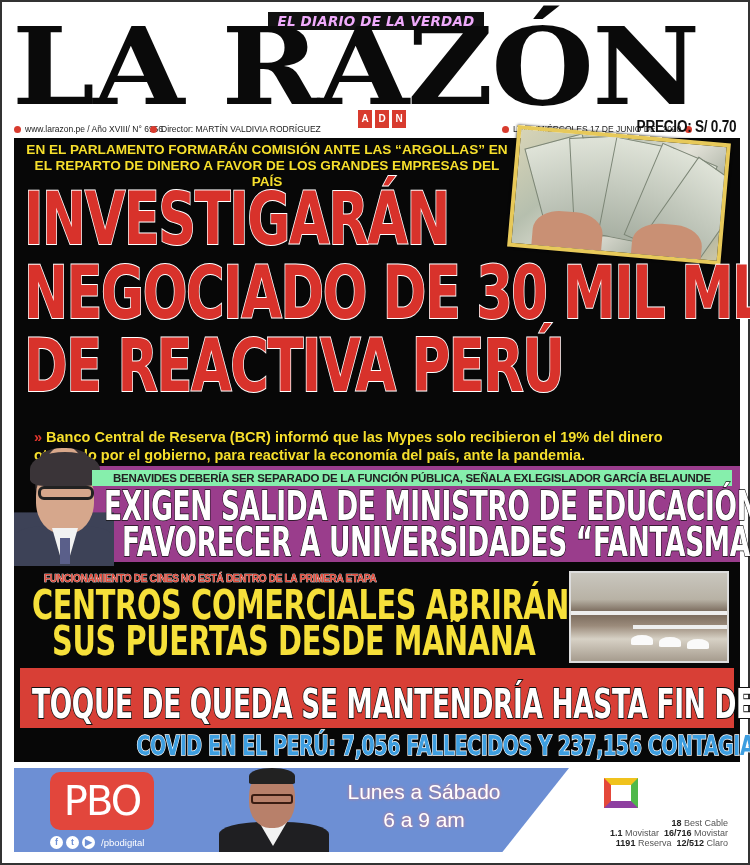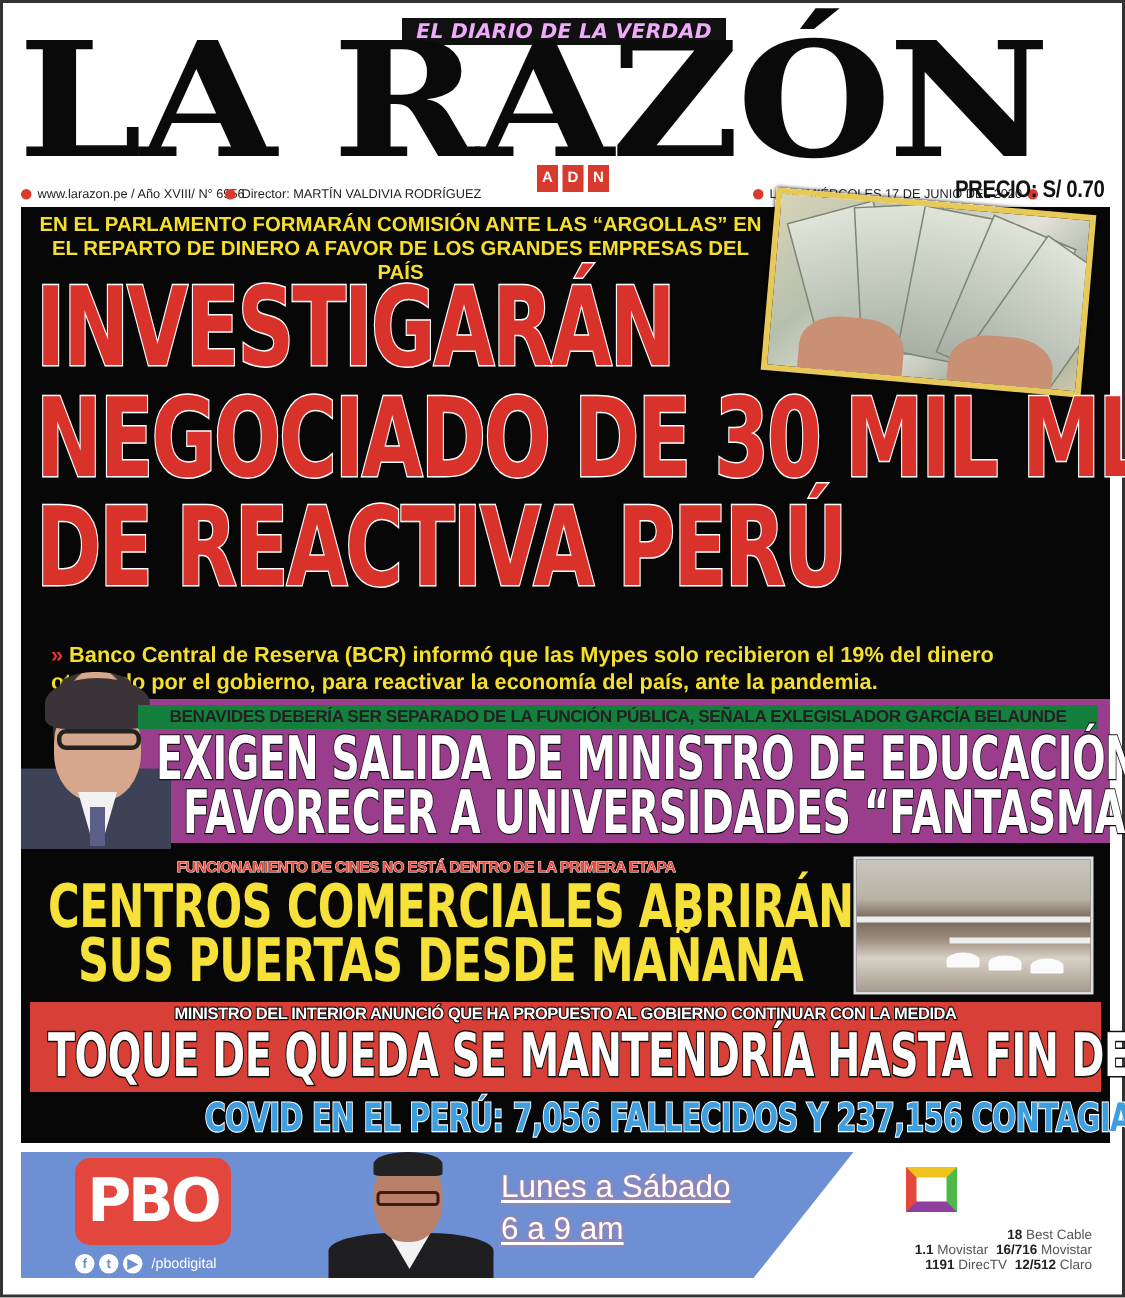--- a/index.html
+++ b/index.html
@@ -45,28 +45,28 @@
   .purple-bg { position: absolute; left: 70px; top: 0; width: 656px; height: 96px; background: #9a3d8c; }
   .person1 { position: absolute; left: 0; top: -18px; width: 100px; height: 116px; border-radius: 48% 48% 0 0;
              background: radial-gradient(ellipse at 50% 30%, #d9a88b 0 32%, #3c3436 33% 40%, transparent 41%),
                          linear-gradient(180deg, transparent 55%, #3d4257 56%); }
   .person1 .face { position: absolute; left: 22px; top: 16px; width: 58px; height: 70px; border-radius: 45%; background: #d6a78c; }
   .person1 .hair { position: absolute; left: 16px; top: 4px; width: 70px; height: 34px; border-radius: 50% 50% 20% 20%; background: #3a3438; }
   .person1 .glasses { position: absolute; left: 24px; top: 38px; width: 56px; height: 14px; border: 3px solid #222; border-radius: 6px; }
   .person1 .suit { position: absolute; left: 0; top: 78px; width: 100px; height: 40px; background: #3d4257; border-radius: 30% 30% 0 0; }
   .person1 .shirt { position: absolute; left: 38px; top: 80px; width: 26px; height: 36px; background: #f2f2f2; clip-path: polygon(0 0,100% 0,60% 100%,40% 100%); }
   .person1 .tie { position: absolute; left: 46px; top: 90px; width: 10px; height: 26px; background: #5a5f8a; }
-  .kicker2 { position: absolute; left: 78px; top: 4px; width: 640px; height: 16px; background: #15803d; color: #222; font-weight: bold; font-size: 11.5px; line-height: 16px; text-align: center; white-space: nowrap; letter-spacing: -0.3px; }
+  .kicker2 { position: absolute; left: 78px; top: 4px; width: 640px; height: 16px; background: #86efac; color: #222; font-weight: bold; font-size: 11.5px; line-height: 16px; text-align: center; white-space: nowrap; letter-spacing: -0.3px; }
   .white-head { position: absolute; left: 90px; color: #fff; font-family: "DejaVu Sans", sans-serif; font-weight: 900; font-size: 40px; line-height: 36px; white-space: nowrap;
                 -webkit-text-stroke: 1.5px #111; paint-order: stroke fill; transform: scaleX(0.66); transform-origin: left top; letter-spacing: -0.5px; }
   .wh1 { top: 22px; }
   .wh2 { top: 58px; left: 108px; }
 
   
-  .kicker3 { position: absolute; left: 30px; top: 434px; width: 480px; color: #e64a3a; font-weight: bold; font-size: 10px; line-height: 14px; text-align: center; letter-spacing: -0.3px;
+  .kicker3 { position: absolute; left: 30px; top: 434px; width: 480px; color: #e64a3a; font-weight: bold; font-size: 10px; line-height: 14px; letter-spacing: -0.3px;
              -webkit-text-stroke: 0.6px #fff; paint-order: stroke fill; }
   .yellow-head { position: absolute; left: 18px; color: #f6e03a; font-family: "DejaVu Sans", sans-serif; font-weight: 900; font-size: 40px; line-height: 36px; white-space: nowrap;
                  transform: scaleX(0.72); transform-origin: left top; letter-spacing: -0.5px; }
   .yh1 { top: 449px; }
   .yh2 { top: 485px; left: 38px; }
   .mall-photo { position: absolute; left: 555px; top: 433px; width: 160px; height: 92px; border: 2px solid #ddd;
                 background: linear-gradient(180deg, #c9c6be 0%, #b8b2a5 30%, #766658 45%, #9b8b7b 60%, #d7d1c5 75%, #a69c8e 100%); overflow: hidden; }
   .mall-photo .level { position: absolute; left: 0; width: 100%; height: 4px; background: #eee; }
   .mall-photo .umb { position: absolute; width: 22px; height: 10px; border-radius: 50% 50% 10% 10%; background: #fafafa; }
 
@@ -77,31 +77,31 @@
   .red-head { position: absolute; left: 12px; top: 16px; color: #fff; font-family: "DejaVu Sans", sans-serif; font-weight: 900; font-size: 40px; line-height: 40px; white-space: nowrap;
               -webkit-text-stroke: 2px #111; paint-order: stroke fill; transform: scaleX(0.66); transform-origin: left top; letter-spacing: -0.5px; }
 
   .covid { position: absolute; left: 0; top: 594px; width: 726px; text-align: center; color: #3d9ee0; font-family: "DejaVu Sans", sans-serif; font-weight: 900; font-size: 26px; line-height: 28px; white-space: nowrap;
            -webkit-text-stroke: 1.5px #fff; paint-order: stroke fill; letter-spacing: -0.5px; }
   .covid span { display: inline-block; transform: scaleX(0.73); }
 
   
   .ad { position: absolute; left: 12px; top: 766px; width: 726px; height: 86px; background: #fff; }
   .ad-blue { position: absolute; left: 0; top: 0; width: 555px; height: 84px; background: #6d8fd4; clip-path: polygon(0 0, 100% 0, 88% 100%, 0 100%); }
-  .pbo-logo { position: absolute; left: 36px; top: 4px; width: 104px; height: 58px; background: #e2463c; border-radius: 10px; color: #fff; font-weight: 700; font-size: 40px; line-height: 58px; text-align: center; letter-spacing: -2px; font-family: "DejaVu Sans", sans-serif; }
+  .pbo-logo { position: absolute; left: 36px; top: 4px; width: 104px; height: 58px; background: #e2463c; border-radius: 10px; color: #fff; font-weight: 400; font-size: 40px; line-height: 58px; text-align: center; letter-spacing: -2px; font-family: "DejaVu Sans", sans-serif; }
   .social { position: absolute; left: 36px; top: 68px; display: flex; gap: 3px; align-items: center; }
   .social .ic { width: 13px; height: 13px; border-radius: 50%; background: #fff; color: #6d8fd4; font-size: 9px; font-weight: bold; text-align: center; line-height: 13px; }
   .social .handle { color: #fff; font-size: 9.5px; margin-left: 3px; }
   .host { position: absolute; left: 205px; top: 2px; width: 110px; height: 82px; }
   .host .head { position: absolute; left: 30px; top: 0; width: 46px; height: 58px; border-radius: 45%; background: #b8806a; }
   .host .hair2 { position: absolute; left: 30px; top: -2px; width: 46px; height: 16px; border-radius: 50% 50% 10% 10%; background: #222; }
   .host .gl { position: absolute; left: 32px; top: 24px; width: 42px; height: 10px; border: 2px solid #3a1c12; border-radius: 3px; }
   .host .jacket { position: absolute; left: 0; top: 52px; width: 110px; height: 30px; background: #1f1f22; border-radius: 40% 40% 0 0; }
   .host .collar { position: absolute; left: 40px; top: 52px; width: 28px; height: 24px; background: #f2f2f2; clip-path: polygon(0 0,100% 0,50% 100%); }
-  .schedule { position: absolute; left: 320px; top: 10px; width: 180px; color: #fff; font-size: 21px; line-height: 28px; text-shadow: 0 0 3px #d77; text-decoration: underline; }
+  .schedule { position: absolute; left: 320px; top: 10px; width: 180px; text-align: center; color: #fff; font-size: 21px; line-height: 28px; text-shadow: 0 0 3px #d77; }
   .willax-logo { position: absolute; left: 590px; top: 10px; display: flex; align-items: center; gap: 8px; }
   .willax-sq { width: 34px; height: 30px; border: 7px solid; border-color: #f0c21d #4fb84a #8e3fa0 #e4483a; background: #fff; }
   .willax-name { font-size: 30px; color: #222; letter-spacing: 0.5px; }
   .channels { position: absolute; right: 12px; top: 50px; text-align: right; font-size: 9px; line-height: 10px; color: #555; }
   .channels b { color: #222; text-align: center; }
 </style>
 </head>
 <body>
 
 <div class="page">
@@ -173,21 +173,20 @@
     <div class="yellow-head yh2">SUS PUERTAS DESDE MAÑANA</div>
     <div class="mall-photo">
       <div class="level" style="top:38px"></div>
       <div class="level" style="top:52px;width:60%;left:40%"></div>
       <div class="umb" style="left:60px;top:62px"></div>
       <div class="umb" style="left:88px;top:64px"></div>
       <div class="umb" style="left:116px;top:66px"></div>
     </div>
 
     <div class="red-block">
-      <div class="kicker4">MINISTRO DEL INTERIOR ANUNCIÓ QUE HA PROPUESTO AL GOBIERNO CONTINUAR CON LA MEDIDA</div>
       <div class="red-head">TOQUE DE QUEDA SE MANTENDRÍA HASTA FIN DE AÑO</div>
     </div>
 
     <div class="covid">
       <span>COVID EN EL PERÚ: 7,056 FALLECIDOS Y 237,156 CONTAGIADOS</span>
     </div>
   </div>
 
   <div class="ad">
     <div class="ad-blue"></div>
@@ -208,16 +207,16 @@
     <div class="schedule">
       <div>Lunes a Sábado</div>
       <div>6 a 9 am</div>
     </div>
     <div class="willax-logo">
       <div class="willax-sq"></div>
     </div>
     <div class="channels">
       <div><b>18</b> <span>Best Cable</span></div>
       <div><b>1.1</b> <span>Movistar</span>&nbsp; <b>16/716</b> <span>Movistar</span></div>
-      <div><b>1191</b> <span>DirecTV</span>&nbsp; <b>12/512</b> <span>Claro</span></div>
+      <div><b>1191</b> <span>Reserva</span>&nbsp; <b>12/512</b> <span>Claro</span></div>
     </div>
   </div>
 </div>
 
 </body></html>

